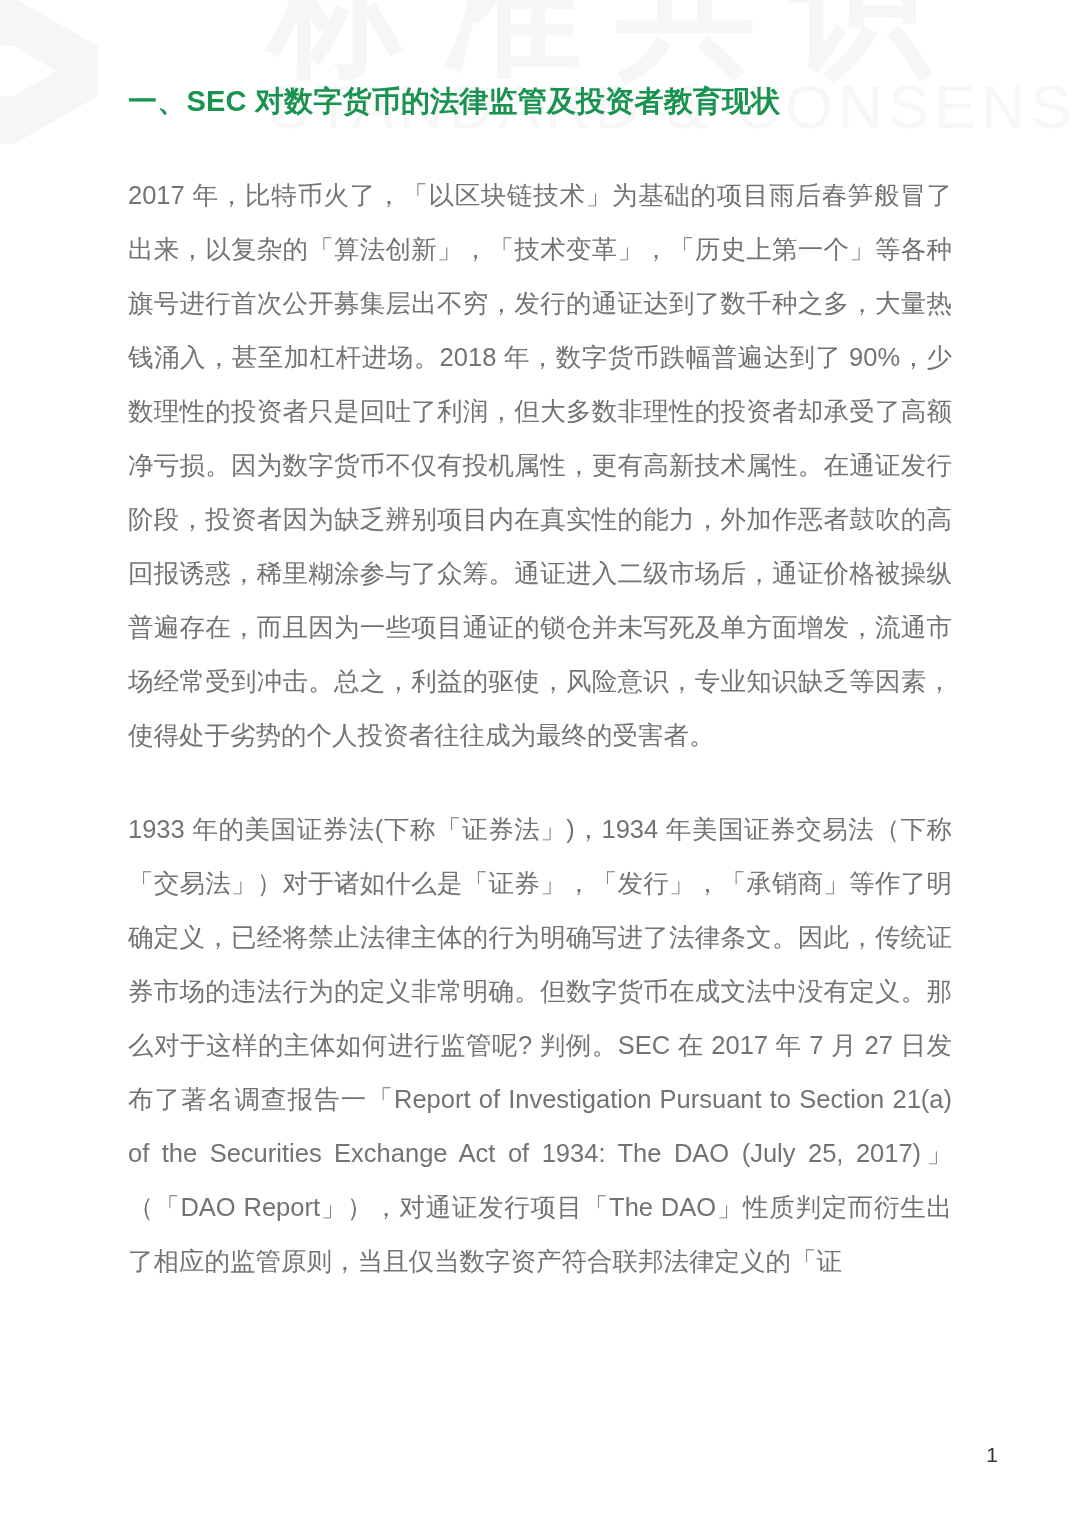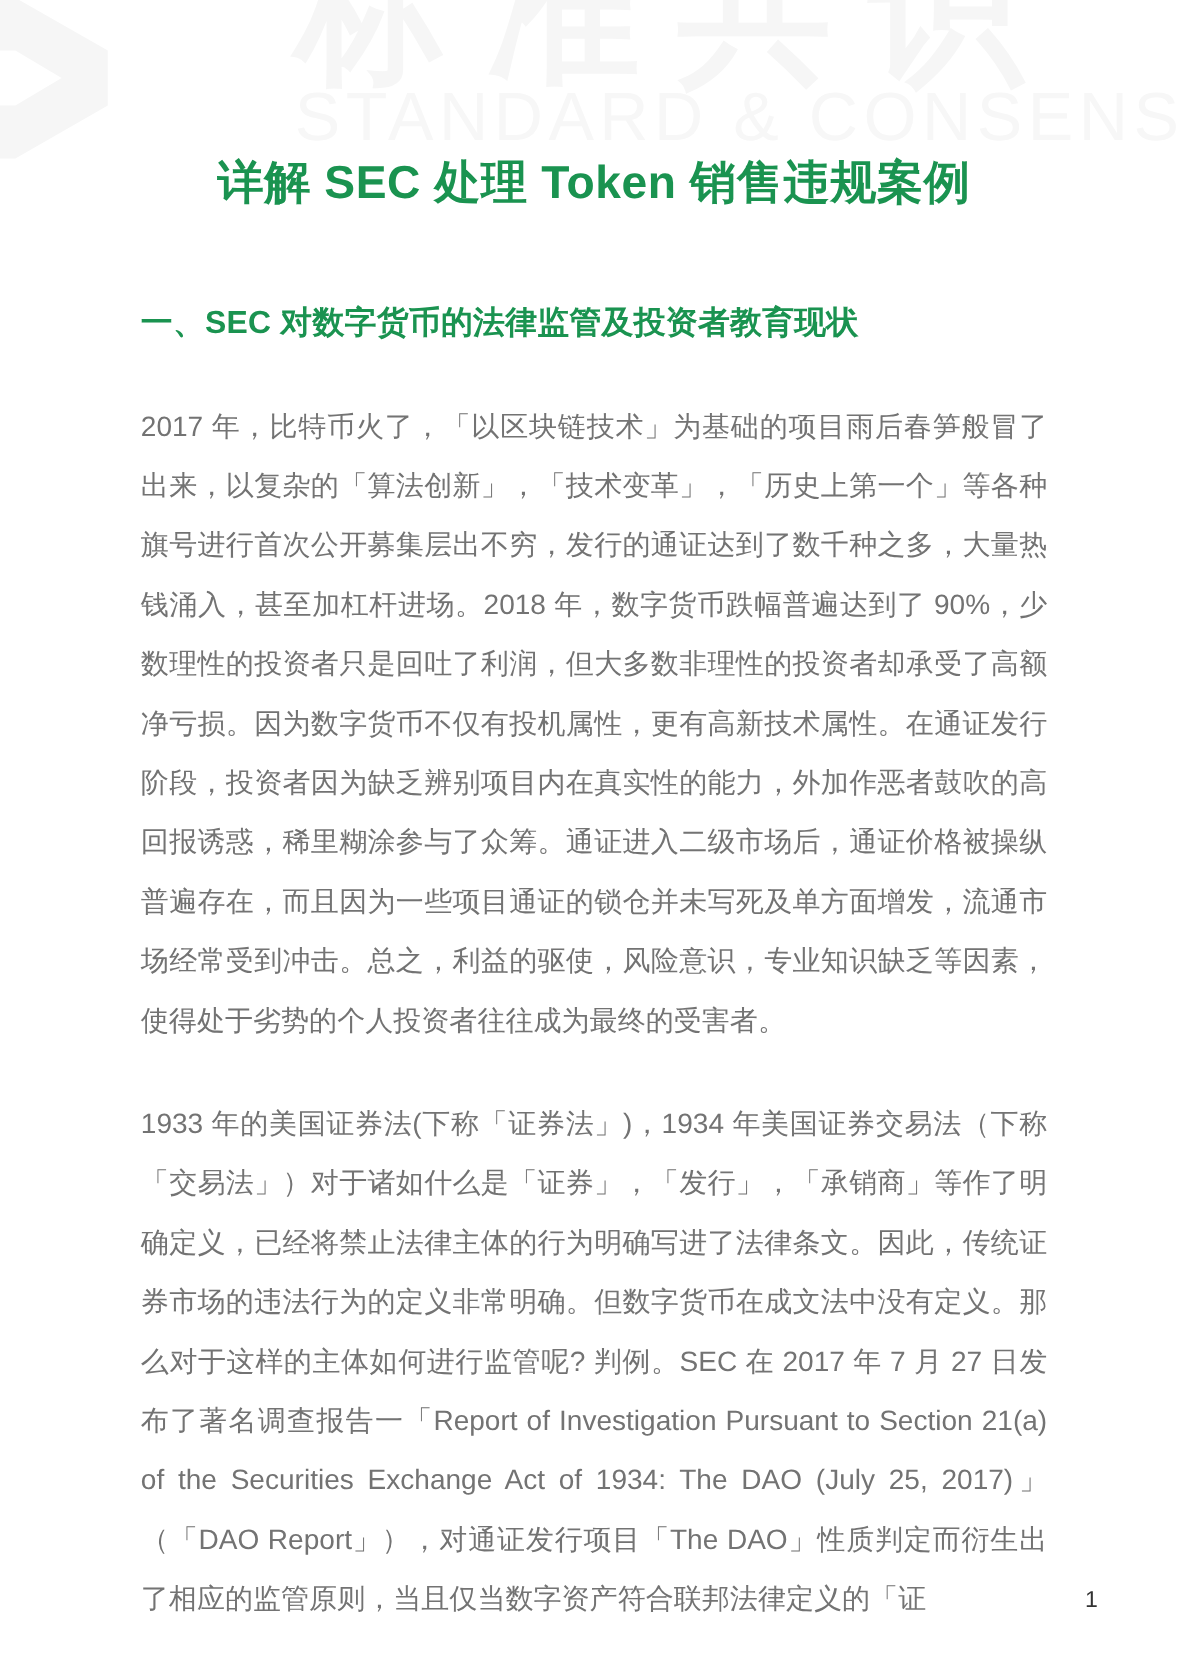--- a/index.html
+++ b/index.html
@@ -132,21 +132,20 @@
       <path d="M-60 2 L66 2 L150 50 L150 100 L66 148 L-60 148 L24 100 L66 100 L108 75 L66 50 L-60 50 Z" fill="#f6f6f6"></path>
     </svg>
     <div class="wm-text-wrap">
       <div class="wm-cn">标准共识</div>
       <div class="wm-en">STANDARD &amp; CONSENSUS</div>
     </div>
   </div>
 
   <div class="content">
 
-    <h1 class="doc-title">详解 SEC 处理 Token 销售违规案例</h1>
 
     <h2 class="section-heading">一、SEC 对数字货币的法律监管及投资者教育现状</h2>
 
     <p class="para">2017 年，比特币火了，「以区块链技术」为基础的项目雨后春笋般冒了出来，以复杂的「算法创新」，「技术变革」，「历史上第一个」等各种旗号进行首次公开募集层出不穷，发行的通证达到了数千种之多，大量热钱涌入，甚至加杠杆进场。2018 年，数字货币跌幅普遍达到了 90%，少数理性的投资者只是回吐了利润，但大多数非理性的投资者却承受了高额净亏损。因为数字货币不仅有投机属性，更有高新技术属性。在通证发行阶段，投资者因为缺乏辨别项目内在真实性的能力，外加作恶者鼓吹的高回报诱惑，稀里糊涂参与了众筹。通证进入二级市场后，通证价格被操纵普遍存在，而且因为一些项目通证的锁仓并未写死及单方面增发，流通市场经常受到冲击。总之，利益的驱使，风险意识，专业知识缺乏等因素，使得处于劣势的个人投资者往往成为最终的受害者。</p>
 
     <p class="para">1933 年的美国证券法(下称「证券法」)，1934 年美国证券交易法（下称「交易法」）对于诸如什么是「证券」，「发行」，「承销商」等作了明确定义，已经将禁止法律主体的行为明确写进了法律条文。因此，传统证券市场的违法行为的定义非常明确。但数字货币在成文法中没有定义。那么对于这样的主体如何进行监管呢? 判例。SEC 在 2017 年 7 月 27 日发布了著名调查报告一「Report of Investigation Pursuant to Section 21(a) of the Securities Exchange Act of 1934: The DAO (July 25, 2017)」（「DAO Report」），对通证发行项目「The DAO」性质判定而衍生出了相应的监管原则，当且仅当数字资产符合联邦法律定义的「证</p>
 
   </div>
 
   <div class="page-number">1</div>

